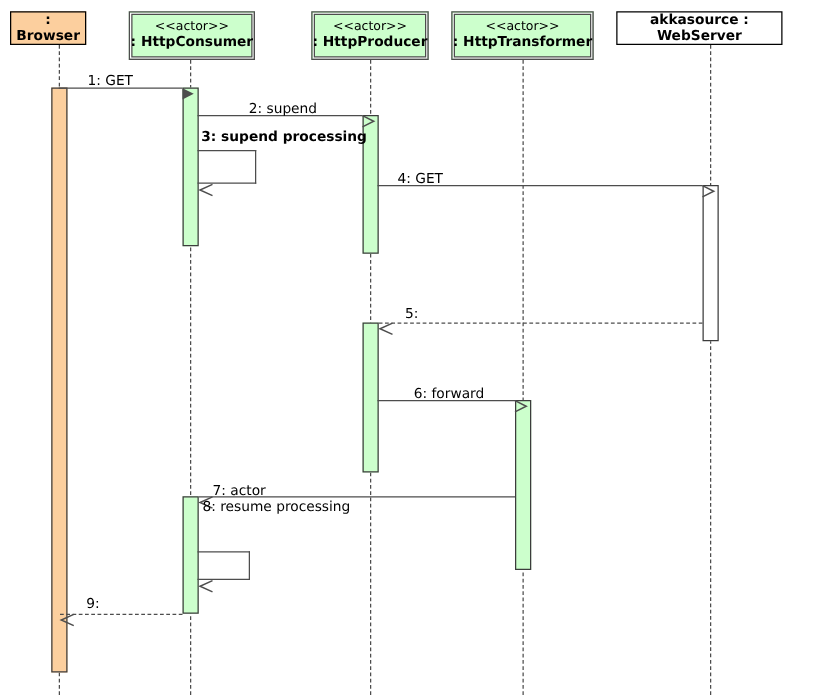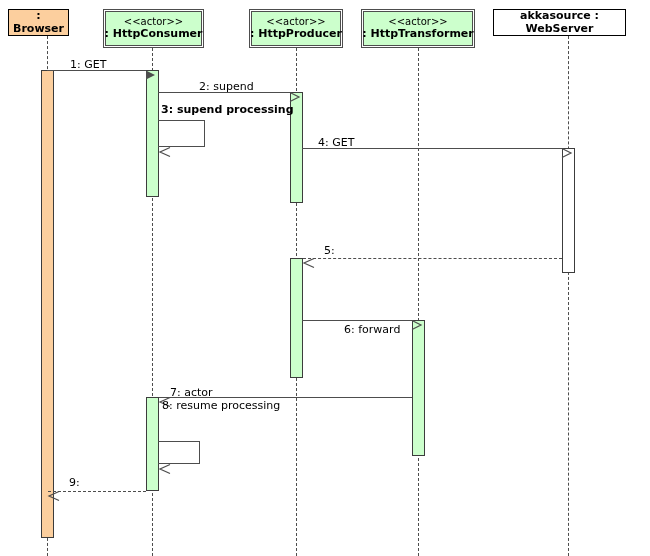--- a/index.html
+++ b/index.html
@@ -185,21 +185,21 @@
     </svg>
   </div>
   <div class="msg-label" style="left:324px; top:245px;">5:</div>
 
   <div class="msg-line" style="left:302px; top:320px; width:110px;"></div>
   <div class="arrowhead" style="left:412px; top:320px;">
     <svg width="10" height="10" viewBox="-9 -5 10 10">
       <path d="M -9 -4.5 L 0 0 L -9 4.5" fill="none" stroke="#4d4d4d" stroke-width="1.2"></path>
     </svg>
   </div>
-  <div class="msg-label" style="left:344px; top:309px;margin-top:15px;">6: forward</div>
+  <div class="msg-label" style="left:331px; top:309px;">6: forward</div>
 
   <div class="msg-line" style="left:159px; top:397px; width:253px;"></div>
   <div class="arrowhead" style="left:159px; top:397px;">
     <svg width="12" height="10" viewBox="-1 -5 12 10">
       <path d="M 10 -4.5 L 0 0 L 10 4.5" fill="none" stroke="#4d4d4d" stroke-width="1.2"></path>
     </svg>
   </div>
   <div class="msg-label" style="left:170px; top:387px;">7: actor</div>
 
   <div class="self-msg" style="left:158px; top:441px; width:42px; height:23px;"></div>

